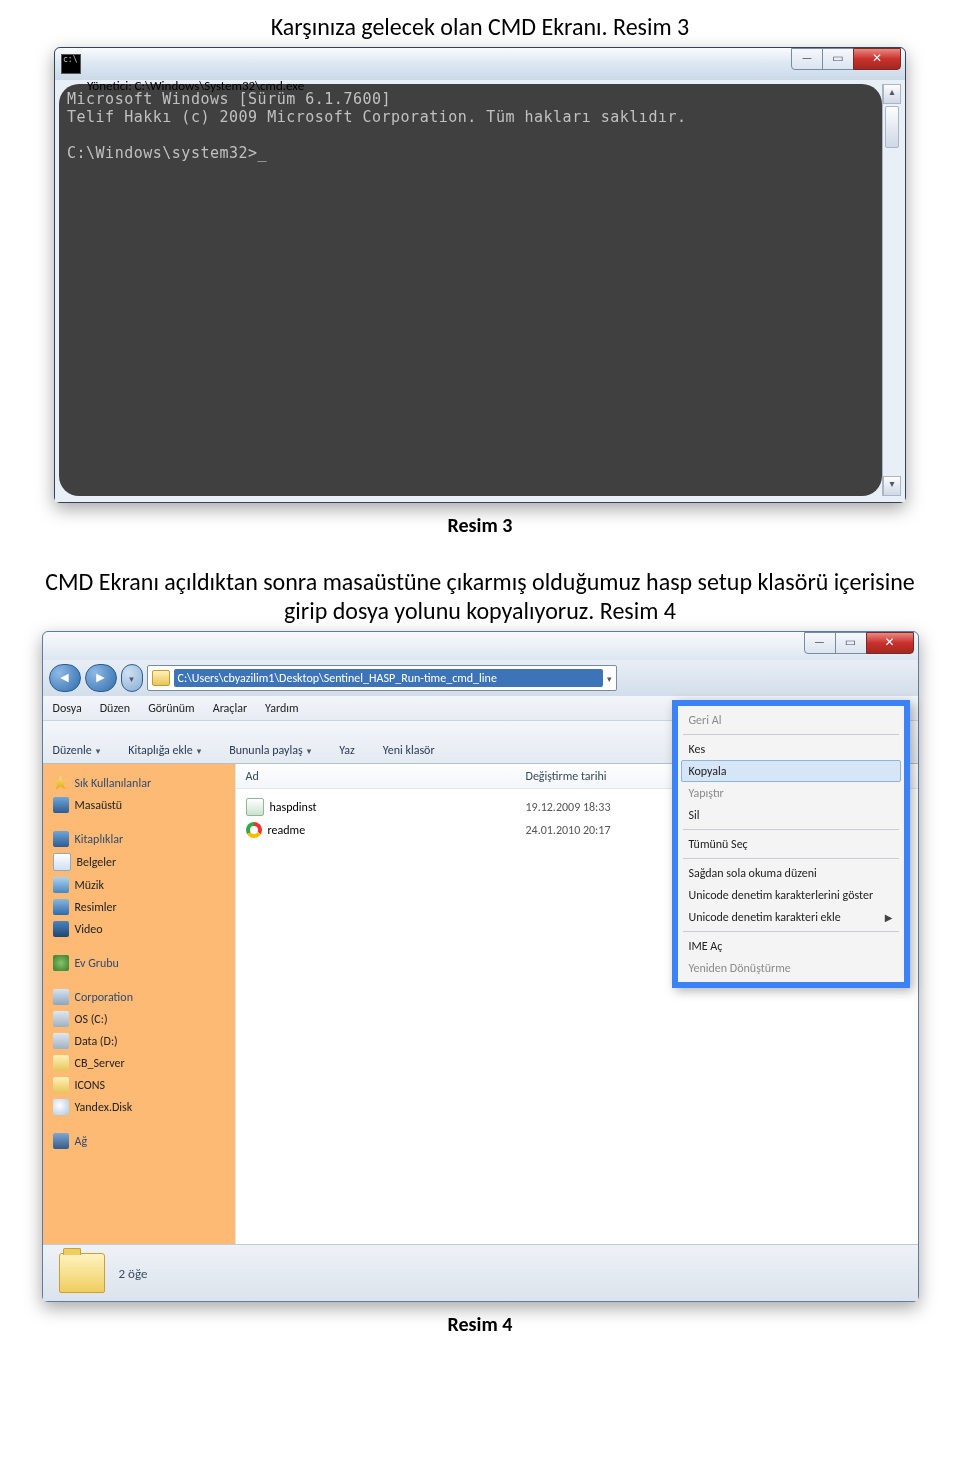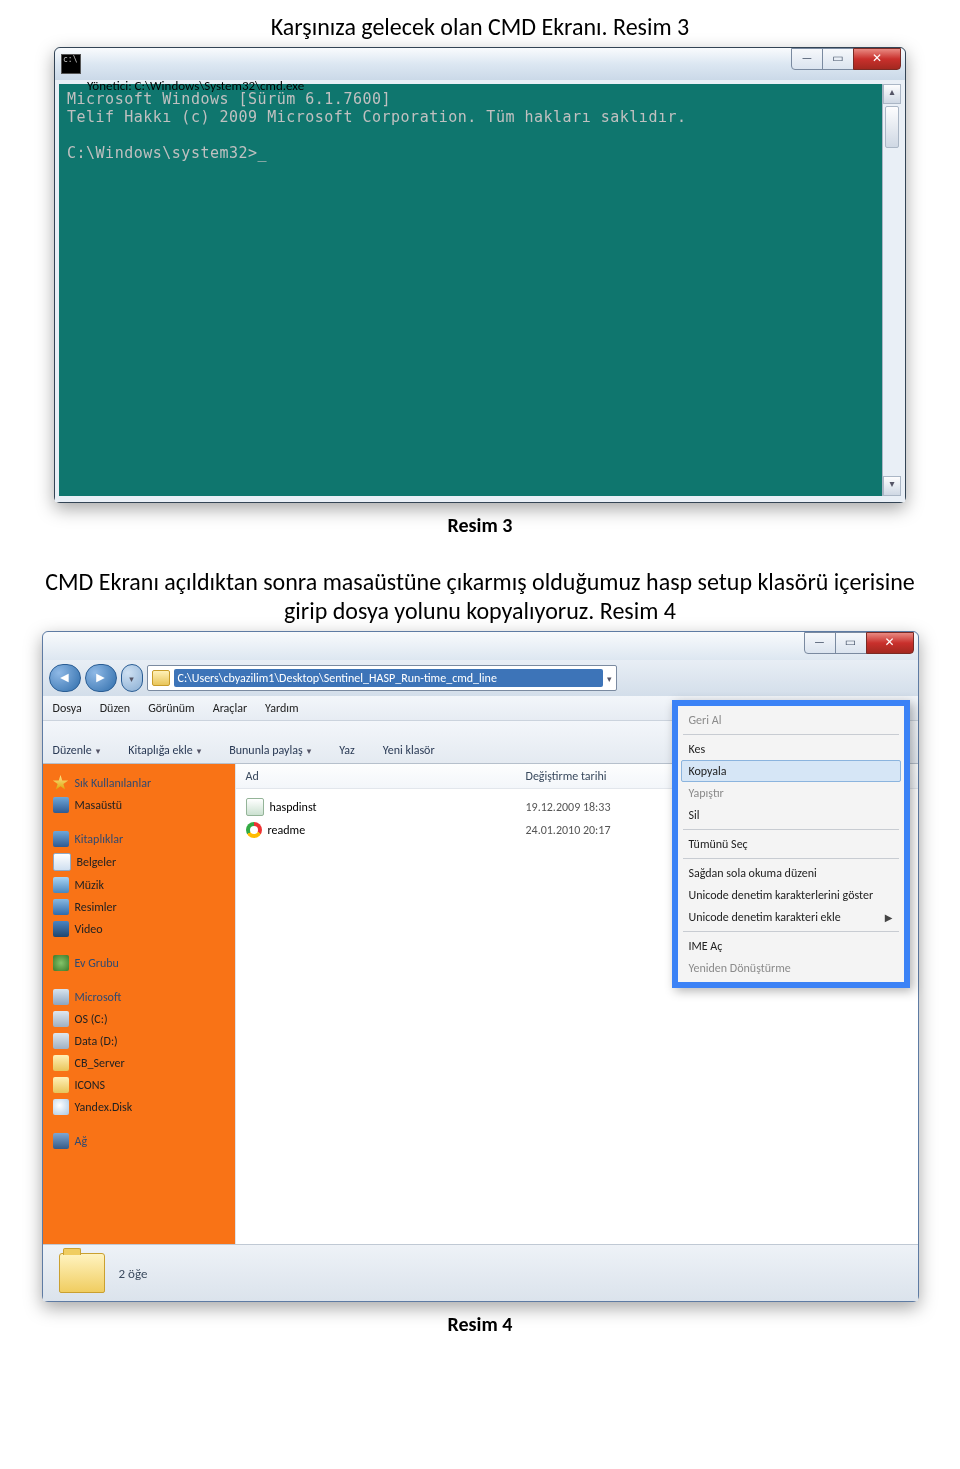--- a/index.html
+++ b/index.html
@@ -83,28 +83,29 @@
     border-color: #7a2a24;
     border-bottom-right-radius: 4px;
   }
   .cmd-body-wrap {
     display: flex;
     background: #e9eff6;
     padding: 4px 4px 6px 4px;
   }
   .cmd-body {
     flex: 1;
-    background: #0f766e;
+    background: #404040;
     color: #c0c0c0;
     font-family: "Lucida Console", Consolas, monospace;
     font-size: 15px;
     padding: 6px 8px 6px 8px;
     white-space: pre;
     height: 400px;
     letter-spacing: 0.5px;
+    border-radius: 20px;
   }
   .cmd-scroll {
     width: 18px;
     background: #e9eff6;
     border-left: 1px solid #aab6c5;
     display: flex;
     flex-direction: column;
   }
   .cmd-scroll .arrow {
     height: 18px;
@@ -208,21 +209,21 @@
   .exp-toolbar .tb-item { display: inline-flex; align-items: center; gap: 4px; margin-top: 16px; }
   .exp-body {
     display: flex;
     background: #fff;
     min-height: 480px;
   }
   .sidebar {
     width: 178px;
     border-right: 1px solid #dfe4ea;
     padding: 8px 4px 8px 10px;
-    background: #f97316;
+    background: #fdba74;
   }
   .side-group { margin-bottom: 12px; }
   .side-item {
     display: flex; align-items: center; gap: 6px;
     padding: 3px 0;
     color: #222;
   }
   .side-item.heading { font-weight: 500; color: #324a70; }
   .ico { width: 16px; height: 16px; display:inline-block; border-radius:2px; }
   .ico-fav { background: linear-gradient(#ffe58a,#d9a200); clip-path: polygon(50% 0,61% 35%,98% 35%,68% 57%,79% 91%,50% 70%,21% 91%,32% 57%,2% 35%,39% 35%);}
@@ -431,21 +432,21 @@
         </div>
         <div class="side-group">
           <div class="side-item heading">
               <span class="ico ico-home"></span>
               <span>Ev Grubu</span>
             </div>
         </div>
         <div class="side-group">
           <div class="side-item heading">
               <span class="ico ico-pc"></span>
-              <span>Microsoft</span>
+              <span>Corporation</span>
             </div>
           <div class="side-item">
               <span class="ico ico-drive"></span>
               <span>OS (C:)</span>
             </div>
           <div class="side-item">
               <span class="ico ico-drive"></span>
               <span>Data (D:)</span>
             </div>
           <div class="side-item">

